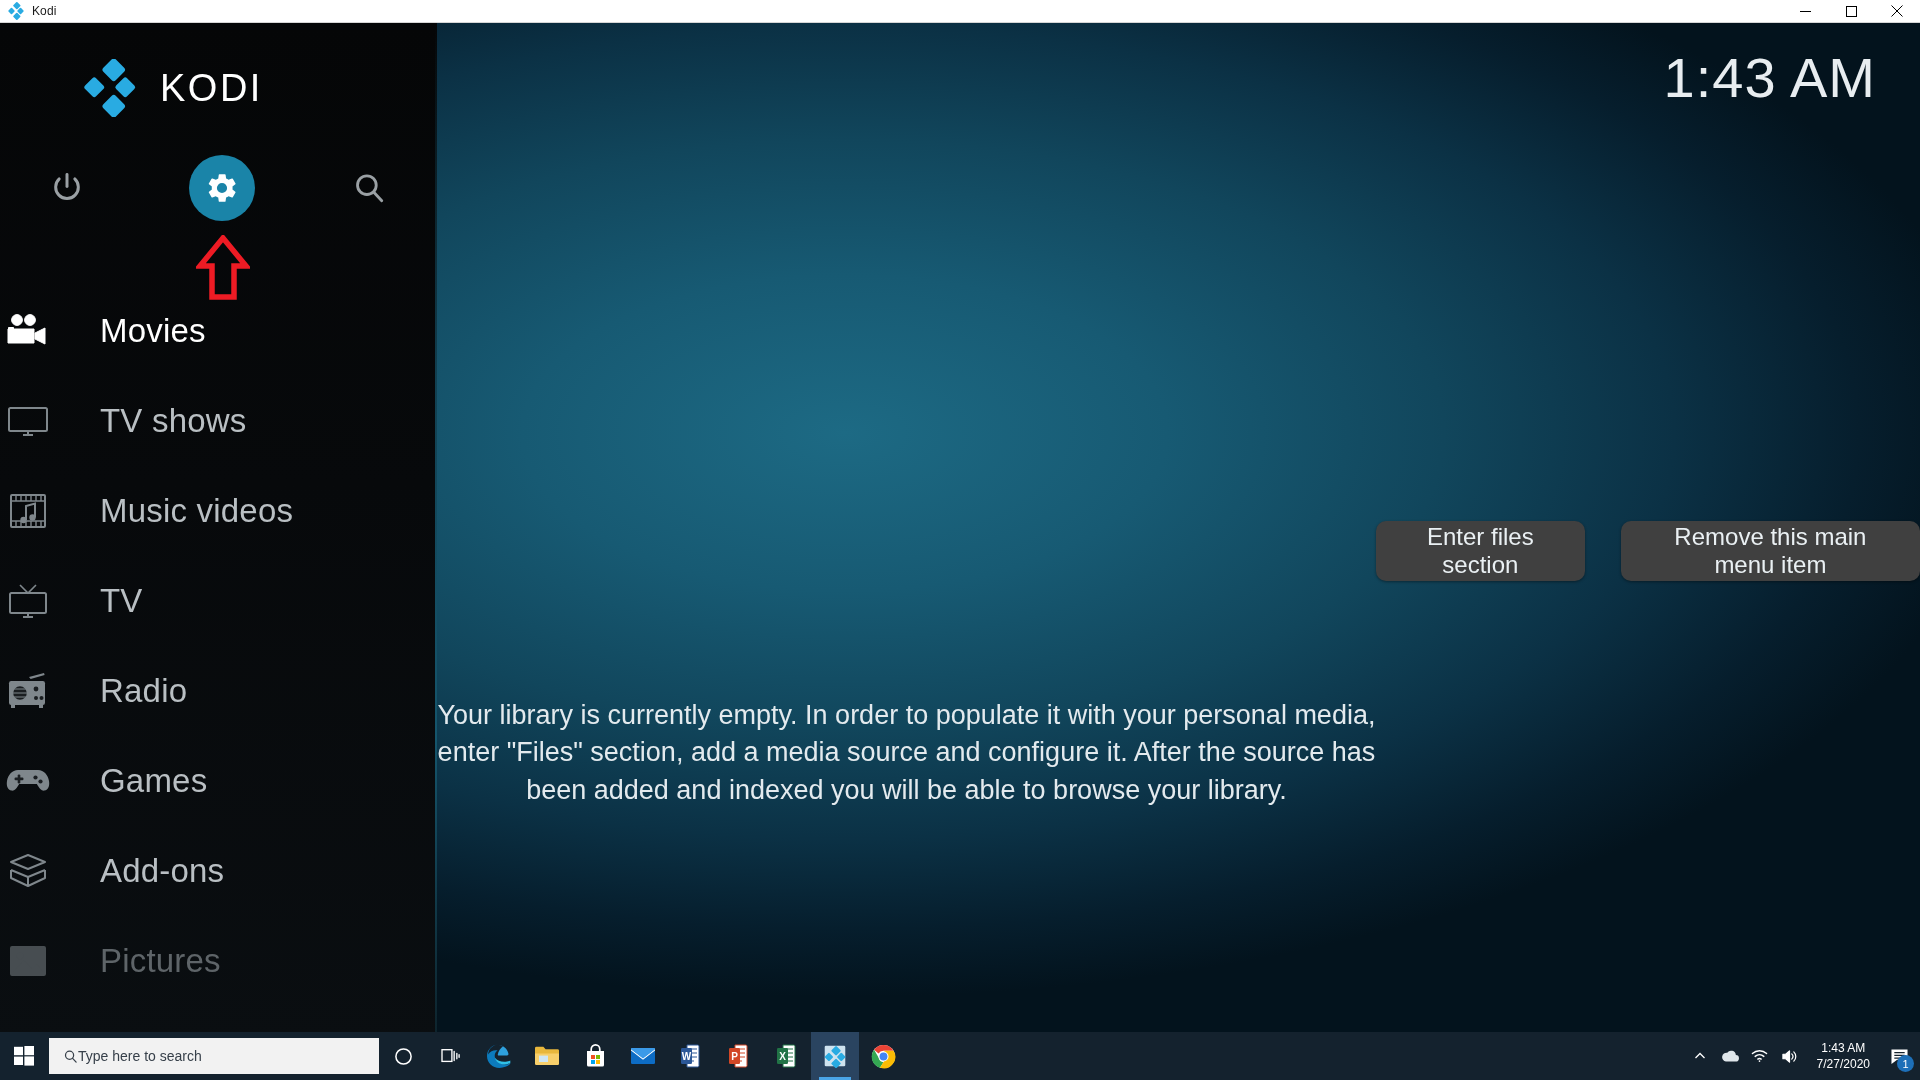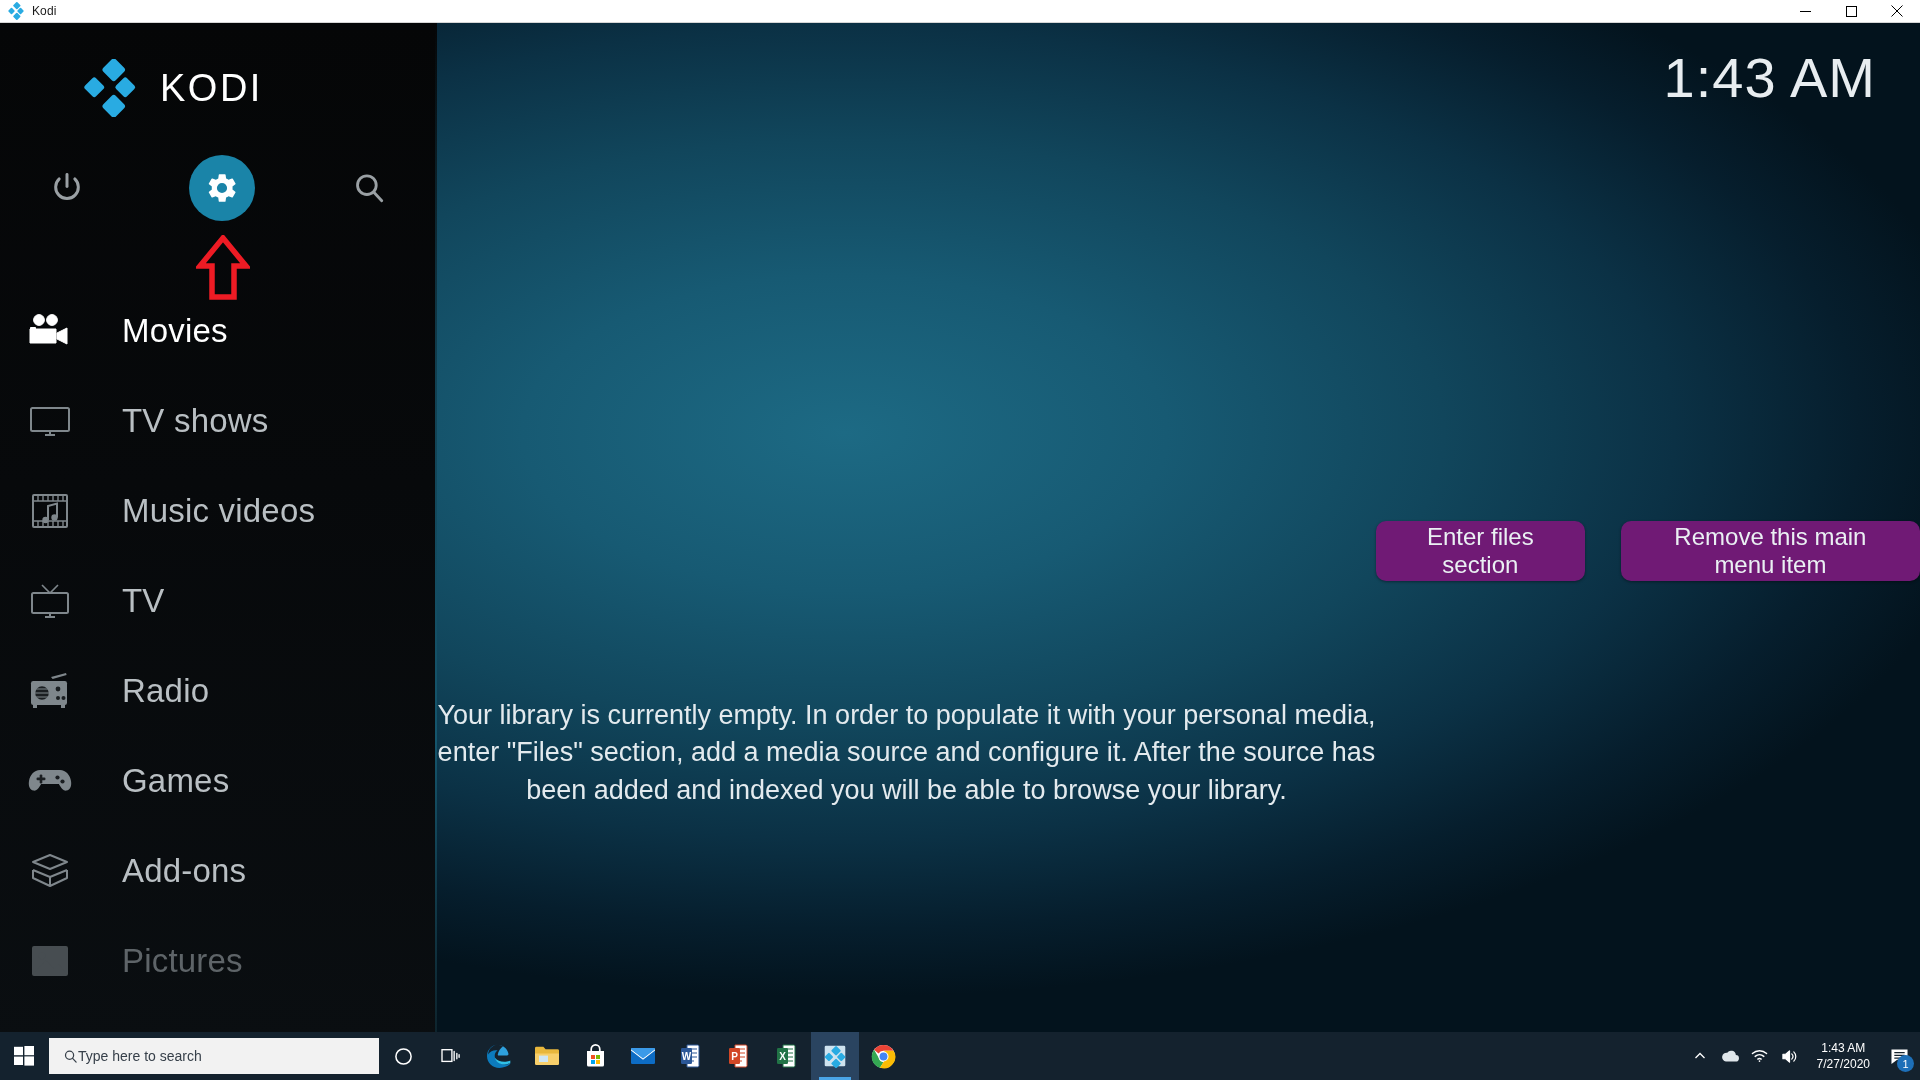--- a/index.html
+++ b/index.html
@@ -75,21 +75,21 @@
   .topicon svg{ display:block; }
 
   
   #annot-arrow{
     position:absolute; left:196px; top:212px; width:54px; height:66px; z-index:6;
   }
 
   
   #menu{ position:absolute; left:0; top:263px; width:437px; }
   .menu-item{
-    height:90px; display:flex; align-items:center; padding-left:22px;text-align:center;
+    height:90px; display:flex; align-items:center; text-align:center;
   }
   .mi-icon{
     width:56px; height:46px; display:flex; align-items:center; justify-content:center;
     flex:0 0 auto;
   }
   .mi-icon svg{ display:block; }
   .mi-label{
     margin-left:44px; font-size:33px; color:#b9bfc3; font-weight:300;
     font-family:"Liberation Sans", sans-serif; letter-spacing:.2px;
   }
@@ -111,21 +111,21 @@
     display:flex; flex-direction:row; align-items:center;
     justify-content:flex-start; z-index:2;
   }
   #empty-msg{
     width:1160px; margin-top:435px; text-align:center; color:#e3eaee;
     font-size:27px; line-height:1.38; font-weight:300;
     font-family:"Liberation Sans", sans-serif;
   }
   #btn-row{ margin-top:30px; display:flex; gap:36px; }
   .kbtn{
-    background:#701a75; color:#eaf0f3; font-size:24px; font-weight:300;
+    background:#404040; color:#eaf0f3; font-size:24px; font-weight:300;
     padding:0 34px; height:60px; display:flex; align-items:center;
     justify-content:center; border:none; border-radius:10px;
     font-family:"Liberation Sans", sans-serif;
     box-shadow:0 1px 3px rgba(0,0,0,.4);
   }
 
   
   #taskbar{
     position:absolute; left:0; bottom:0; width:1920px; height:48px;
     background:#14222e; display:flex; align-items:center; z-index:20;

